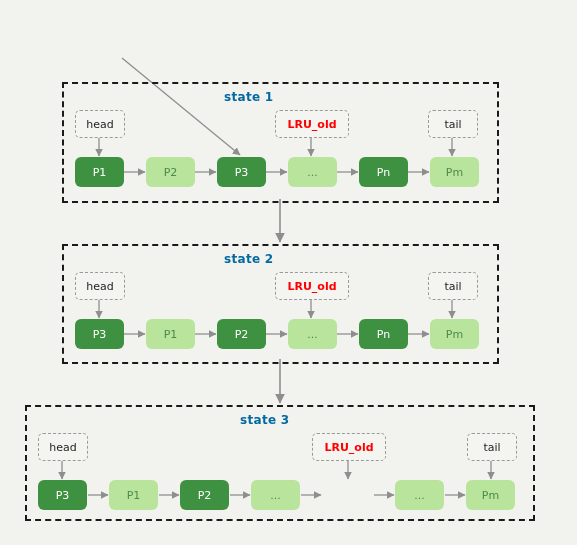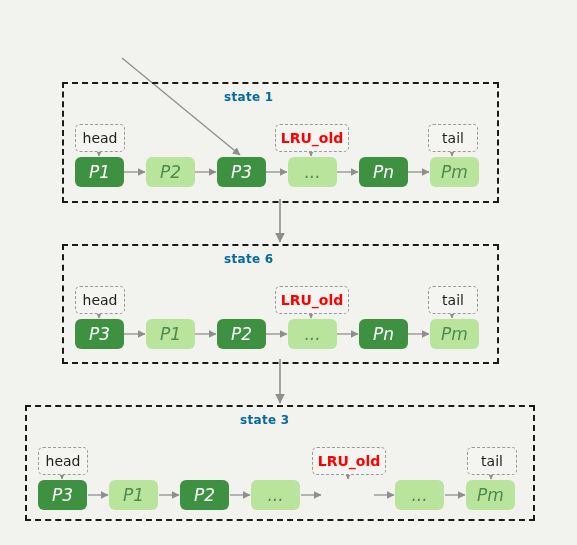--- a/index.html
+++ b/index.html
@@ -40,37 +40,35 @@
     white-space:nowrap;
   }
 
   
   .ptr-box{
     position:absolute;
     border:1px dashed #9a9a9a;
     border-radius:5px;
     background:#f4f4f0;
     display:flex;align-items:center;justify-content:center;
-    font-size:14px;
+    font-size:11px;
     color:#1f1f1f;
     white-space:nowrap;
-    margin-top:14px;
   }
   .ptr-box.lru{color:#ff0000;font-weight:bold;}
 
   
   .node{
     position:absolute;
     height:30px;
     border-radius:6px;
     display:flex;align-items:center;justify-content:center;
-    font-size:17px;
+    font-size:11px;
     color:#ffffff;
     box-sizing:border-box;
-    font-style:italic;
   }
   .node.dark{background:#3f9142;color:#ffffff;}
   .node.light{background:#b9e49b;color:#4c8a4f;}
 
   .watermark{
     position:absolute;
     right:6px;bottom:6px;
     font-size:10px;
     color:#b9b9b4;
     white-space:nowrap;
@@ -135,21 +133,21 @@
   <div class="ptr-box" style="left:428px;top:110px;width:48px;height:26px;">tail</div>
 
   <div class="node dark" style="left:75px;top:157px;width:49px;">P1</div>
   <div class="node light" style="left:146px;top:157px;width:49px;">P2</div>
   <div class="node dark" style="left:217px;top:157px;width:49px;">P3</div>
   <div class="node light" style="left:288px;top:157px;width:49px;">...</div>
   <div class="node dark" style="left:359px;top:157px;width:49px;">Pn</div>
   <div class="node light" style="left:430px;top:157px;width:49px;">Pm</div>
 
   <div class="state-box" style="left:62px;top:244px;width:433px;height:116px;"></div>
-  <div class="state-title" style="left:224px;top:252px;">state 6</div>
+  <div class="state-title" style="left:224px;top:252px;">state 2</div>
 
   <div class="ptr-box" style="left:75px;top:272px;width:48px;height:26px;">head</div>
   <div class="ptr-box lru" style="left:275px;top:272px;width:72px;height:26px;">LRU_old</div>
   <div class="ptr-box" style="left:428px;top:272px;width:48px;height:26px;">tail</div>
 
   <div class="node dark" style="left:75px;top:319px;width:49px;">P3</div>
   <div class="node light" style="left:146px;top:319px;width:49px;">P1</div>
   <div class="node dark" style="left:217px;top:319px;width:49px;">P2</div>
   <div class="node light" style="left:288px;top:319px;width:49px;">...</div>
   <div class="node dark" style="left:359px;top:319px;width:49px;">Pn</div>

